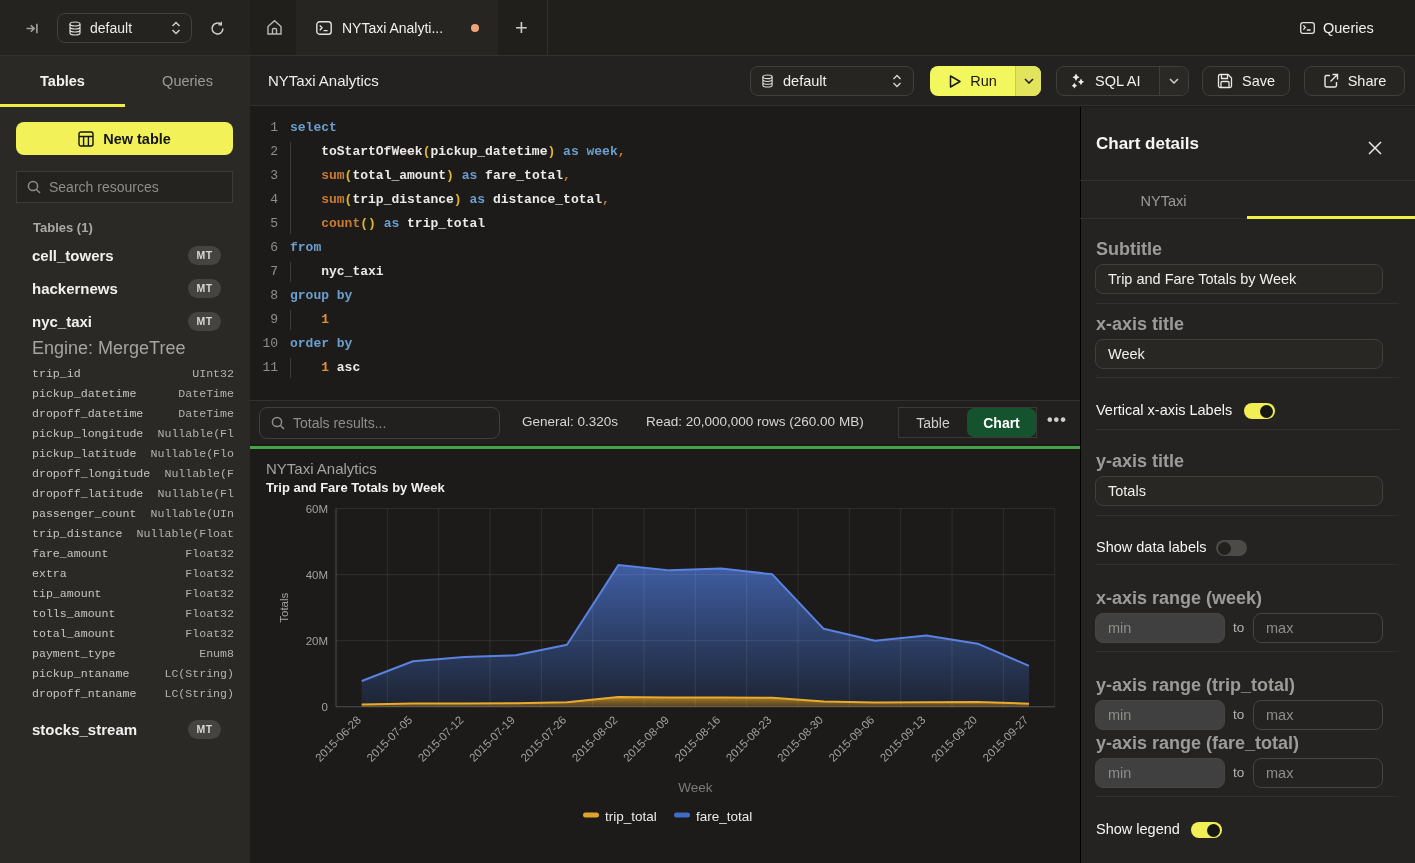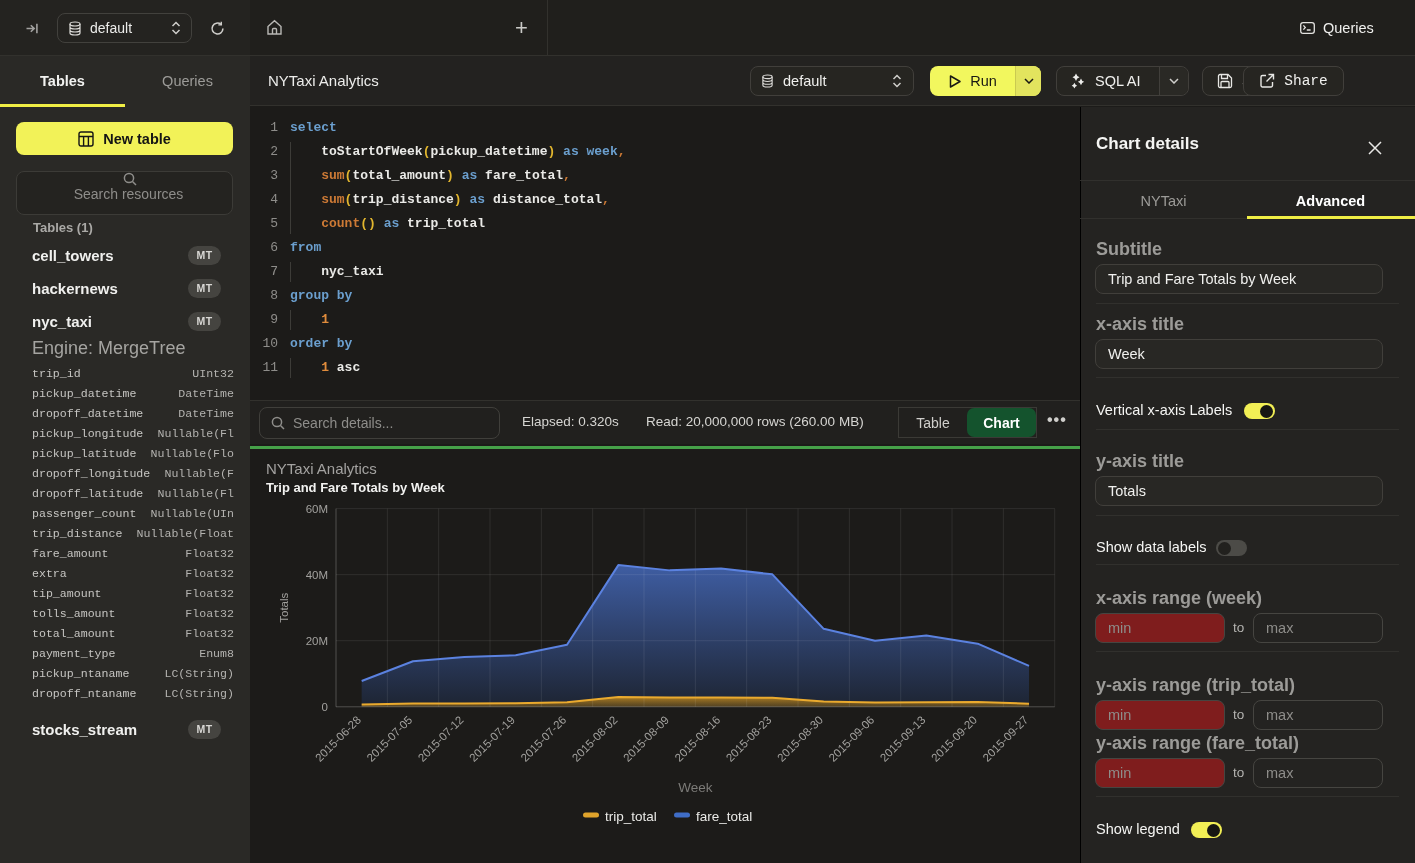--- a/index.html
+++ b/index.html
@@ -31,22 +31,22 @@
 #sidebar { left:0; top:56px; width:250px; height:807px; background:#2a2926; }
 #side-tabs { left:0; top:56px; width:250px; height:50px; }
 #side-tabs .t1 { position:absolute; left:0; top:0; width:125px; height:50px; display:flex; align-items:center; justify-content:center;
   font-size:14.5px; color:#f2f2f0; font-weight:700; }
 #side-tabs .t2 { position:absolute; left:125px; top:0; width:125px; height:50px; display:flex; align-items:center; justify-content:center;
   font-size:14.5px; color:#9c9b98; }
 #side-underline { left:0; top:104px; width:125px; height:3px; background:#f0ee45; }
 #newtable { left:16px; top:122px; width:217px; height:33px; background:#f2f258; border-radius:8px;
   display:flex; align-items:center; justify-content:center; color:#141414; font-size:14.5px; font-weight:700; }
 #newtable svg { margin-right:9px; }
-#side-search { left:16px; top:171px; width:217px; height:44px; background:#242320; border:1px solid #3c3b37; border-radius:8px;
-  display:flex; align-items:center;flex-direction:column; }
+#side-search { left:16px; top:171px; width:217px; height:32px; background:#242320; border:1px solid #3c3b37; border-radius:0;
+  display:flex; align-items:center; }
 #side-search .ph { color:#8e8d8a; font-size:14px; margin-left:8px; }
 #side-search svg { margin-left:10px; }
 .tables-label { left:33px; top:220px; font-size:13px; font-weight:700; color:#aaa9a6; }
 .tbl-row { left:32px; width:189px; height:22px; display:flex; align-items:center; justify-content:space-between; }
 .tbl-row .nm { font-size:15px; font-weight:700; color:#f0f0ee; }
 .badge { width:33px; height:19px; background:#454440; border-radius:10px; color:#d8d7d4; font-size:10.5px; font-weight:700;
   display:flex; align-items:center; justify-content:center; letter-spacing:0.5px;}
 .engine { left:32px; top:338px; font-size:18px; color:#a5a4a1; }
 .col-row { left:32px; width:202px; height:20px; display:flex; justify-content:space-between; align-items:center;
   font-family:"Liberation Mono", monospace; font-size:11.6px; color:#c6c5c2; }
@@ -58,21 +58,21 @@
 .hbtn { position:absolute; top:10px; height:30px; border:1px solid #413f3b; border-radius:8px; background:#262521;
   display:flex; align-items:center; font-size:14.5px; color:#f0f0ee; }
 #mh-select { left:500px; width:164px; }
 #runbtn { left:680px; top:10px; width:111px; height:30px; border-radius:8px; background:#f2f75e; overflow:hidden; display:flex;}
 #runbtn .main { width:85px; height:30px; display:flex; align-items:center; justify-content:center; }
 #runbtn .dd { width:26px; height:30px; background:#e2e45e; border-left:1px solid #caca50; display:flex; align-items:center; justify-content:center;}
 #runbtn .rt { color:#191913; font-size:14.5px; font-weight:400; margin-left:8px; }
 #sqlai { left:806px; width:133px; padding:0; }
 #sqlai .dd { width:29px; height:28px; border-left:1px solid #413f3b; display:flex; align-items:center; justify-content:center; border-radius:0 8px 8px 0; background:#2a2925;}
 #savebtn { left:952px; width:88px; justify-content:center; }
-#sharebtn { left:993px; width:101px; justify-content:center;font-family:Liberation Mono, monospace; }
+#sharebtn { left:1054px; width:101px; justify-content:center; }
 
 
 #editor { left:250px; top:107px; width:830px; height:293px; background:#1c1b19; }
 .eline { position:absolute; height:24px; line-height:24px; font-family:"Liberation Mono", monospace;
   font-size:13px; font-weight:700; white-space:pre; }
 .lnum { position:absolute; width:26px; text-align:right; height:24px; line-height:24px;
   font-family:"Liberation Mono", monospace; font-size:13px; color:#8e8d8a; font-weight:400; }
 .kw { color:#6b9fce; } .fn { color:#cd7a35; } .pa { color:#e2b62e; } .cm { color:#cd7a35; }
 .id { color:#eaeae7; } .nu { color:#e08c3c; }
 .guide { position:absolute; width:1px; background:#3d3c38; left:290px; }
@@ -109,21 +109,21 @@
 .plabel { position:absolute; left:16px; font-size:18px; font-weight:700; color:#9c9b98; }
 .pinput { position:absolute; left:15px; width:288px; height:30px; background:#282724; border:1px solid #413f3b; border-radius:8px;
   line-height:28px; padding-left:12px; font-size:14.5px; color:#f0f0ee; }
 .pdivider { position:absolute; left:16px; width:303px; height:1px; background:#31302d; }
 .prow-label { position:absolute; left:16px; font-size:14.5px; color:#f5f5f3; }
 .toggle-on { position:absolute; width:31px; height:16px; border-radius:8px; background:#f2ef55; }
 .toggle-on .knob { position:absolute; right:2px; top:1.5px; width:13px; height:13px; border-radius:50%; background:#171713; }
 .toggle-off { position:absolute; width:31px; height:16px; border-radius:8px; background:#4c4b47; }
 .toggle-off .knob { position:absolute; left:2px; top:1.5px; width:13px; height:13px; border-radius:50%; background:#22211e; }
 .minmax { position:absolute; left:15px; width:304px; height:30px; }
-.minmax .mi { position:absolute; left:0; width:130px; height:30px; border:1px solid #464541; border-radius:8px; background:#7f1d1d;
+.minmax .mi { position:absolute; left:0; width:130px; height:30px; border:1px solid #464541; border-radius:8px; background:#404040;
   line-height:28px; padding-left:12px; color:#8e8d8a; font-size:14.5px; }
 .minmax .to { position:absolute; left:138px; top:7px; color:#b4b3b0; font-size:13.5px; }
 .minmax .ma { position:absolute; left:158px; width:130px; height:30px; border:1px solid #464541; border-radius:8px; background:#242321;
   line-height:28px; padding-left:12px; color:#8e8d8a; font-size:14.5px; }
 </style>
 </head>
 <body>
 <div id="app">
 
   <div class="abs" id="topbar"></div>
@@ -141,20 +141,28 @@
       <path d="M1.5 5 L5 1.5 L8.5 5 M1.5 9 L5 12.5 L8.5 9"></path>
     </svg>
   </div>
   <svg class="abs" id="refresh-ic" width="15" height="15" viewBox="0 0 18 18" fill="none" stroke="#cfcecb" stroke-width="1.9">
     <path d="M15.5 9 A6.5 6.5 0 1 1 13.2 4.05"></path>
     <path d="M13.5 1 L13.6 4.6 L10 4.7" stroke-width="1.7"></path>
   </svg>
   <svg class="abs" id="home-ic" width="17" height="17" viewBox="0 0 17 17" fill="none" stroke="#b9b8b5" stroke-width="1.4">
     <path d="M2 7.5 L8.5 1.8 L15 7.5 V15 H2 Z M6.5 15 V10.5 A1 1 0 0 1 7.5 9.5 H9.5 A1 1 0 0 1 10.5 10.5 V15"></path>
   </svg>
+  <div class="abs" id="tab1">
+    <svg class="ticon" width="16" height="14" viewBox="0 0 16 14" fill="none" stroke="#e4e3e0" stroke-width="1.4">
+      <rect x="0.8" y="0.8" width="14.4" height="12.4" rx="2.8"></rect>
+      <path d="M3.8 4.4 L6 6.8 L3.8 9.2 M7.6 9.6 H11.6"></path>
+    </svg>
+    <span class="tname">NYTaxi Analyti...</span>
+    <div class="dot"></div>
+  </div>
   <div class="abs" id="plus-ic">+</div>
   <div class="abs" id="tabdiv"></div>
   <div class="abs" id="queries-btn">
     <svg width="15" height="12" viewBox="0 0 15 12" fill="none" stroke="#e4e3e0" stroke-width="1.3">
       <rect x="0.7" y="0.7" width="13.6" height="10.6" rx="2.4"></rect>
       <path d="M3.4 3.4 L5.3 5.5 L3.4 7.6 M6.8 8 H10.6"></path>
     </svg>
     <span class="q">Queries</span>
   </div>
 
@@ -350,23 +358,23 @@
       <div class="guide" style="top:310px;height:20px"></div>
       <div class="guide" style="top:358px;height:20px"></div>
     </div>
 
   <div class="abs" id="rtoolbar">
     <div class="abs" id="rsearch">
       <svg width="14" height="14" viewBox="0 0 14 14" fill="none" stroke="#8e8d8a" stroke-width="1.5">
         <circle cx="6" cy="6" r="4.6"></circle>
           <path d="M9.5 9.5 L13 13"></path>
       </svg>
-      <span class="ph">Search details...</span>
-    </div>
-    <div class="abs" id="elapsed">Elapsed: 0.320s</div>
+      <span class="ph">Totals results...</span>
+    </div>
+    <div class="abs" id="elapsed">General: 0.320s</div>
     <div class="abs" id="readrows">Read: 20,000,000 rows (260.00 MB)</div>
     <div class="abs" id="seg">
         <div class="s1">Table</div>
         <div class="s2">Chart</div>
       </div>
     <div class="abs" id="dots">•••</div>
   </div>
   <div class="abs" id="greenline"></div>
 
   <div class="abs" id="chart">
@@ -435,21 +443,20 @@
       </svg>
   </div>
 
   <div class="abs" id="panel"></div>
   <div class="abs" id="ptitle">Chart details</div>
   <svg class="abs" id="pclose" width="14" height="14" viewBox="0 0 14 14" stroke="#e8e8e5" stroke-width="1.5">
     <path d="M1 1 L13 13 M13 1 L1 13"></path>
   </svg>
   <div class="abs" id="phead-border"></div>
   <div class="ptab abs" id="ptab1" style="left:1080px">NYTaxi</div>
-  <div class="ptab abs" id="ptab2" style="left:1247px">Advanced</div>
   <div class="abs" id="ptab-border" style="left:1080px"></div>
   <div class="abs" id="ptab-active" style="left:1247px"></div>
   <div id="panelbody">
       <div class="plabel abs" style="left:1096px;top:239px">Subtitle</div>
       <div class="pinput abs" style="left:1095px;top:264px">Trip and Fare Totals by Week</div>
       <div class="pdivider abs" style="left:1096px;top:303px"></div>
       <div class="plabel abs" style="left:1096px;top:314px">x-axis title</div>
       <div class="pinput abs" style="left:1095px;top:339px">Week</div>
       <div class="pdivider abs" style="left:1096px;top:377px"></div>
       <div class="prow-label abs" style="left:1096px;top:402px">Vertical x-axis Labels</div>

